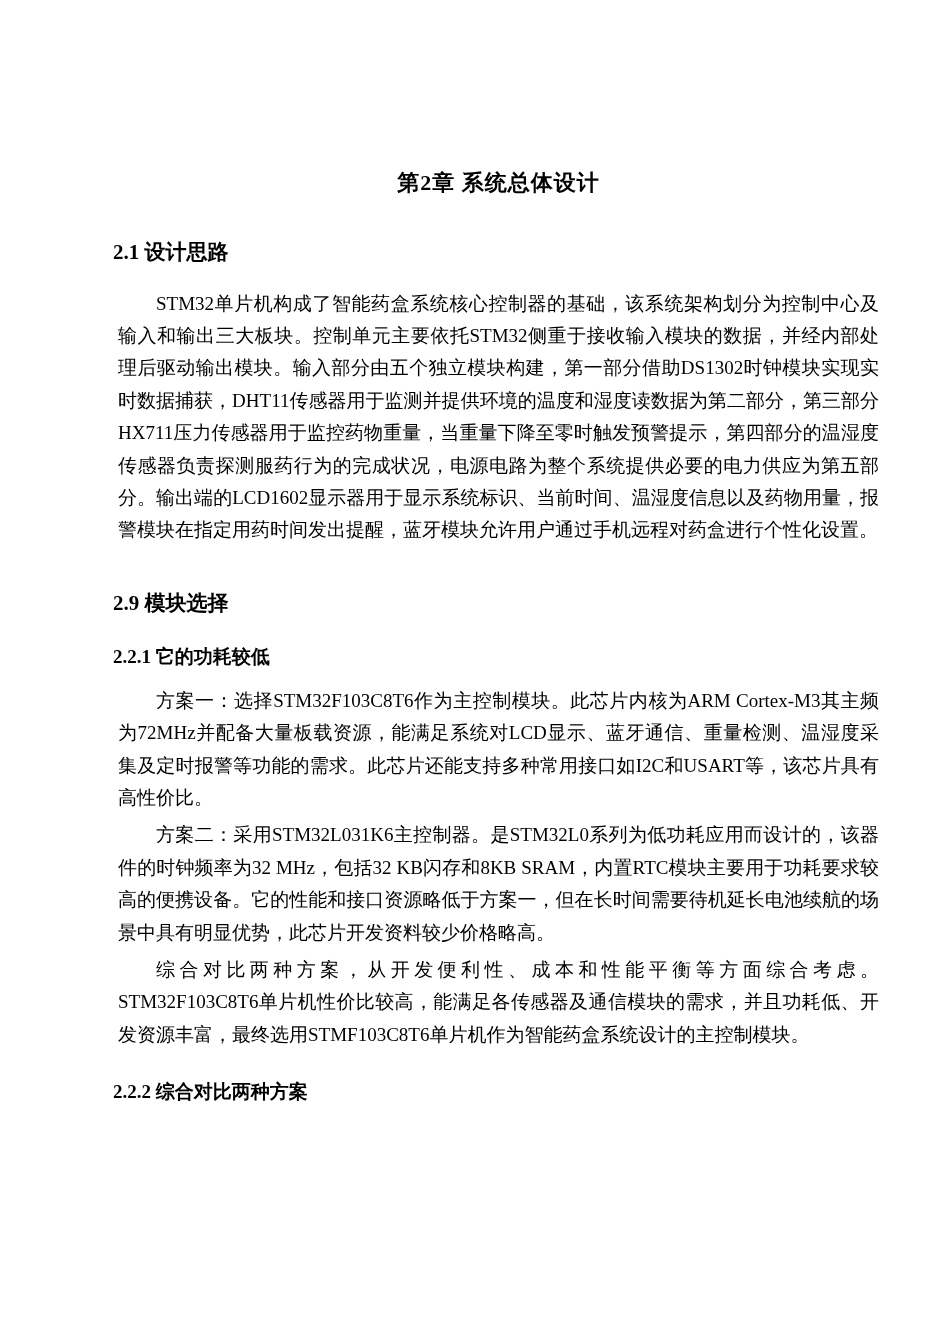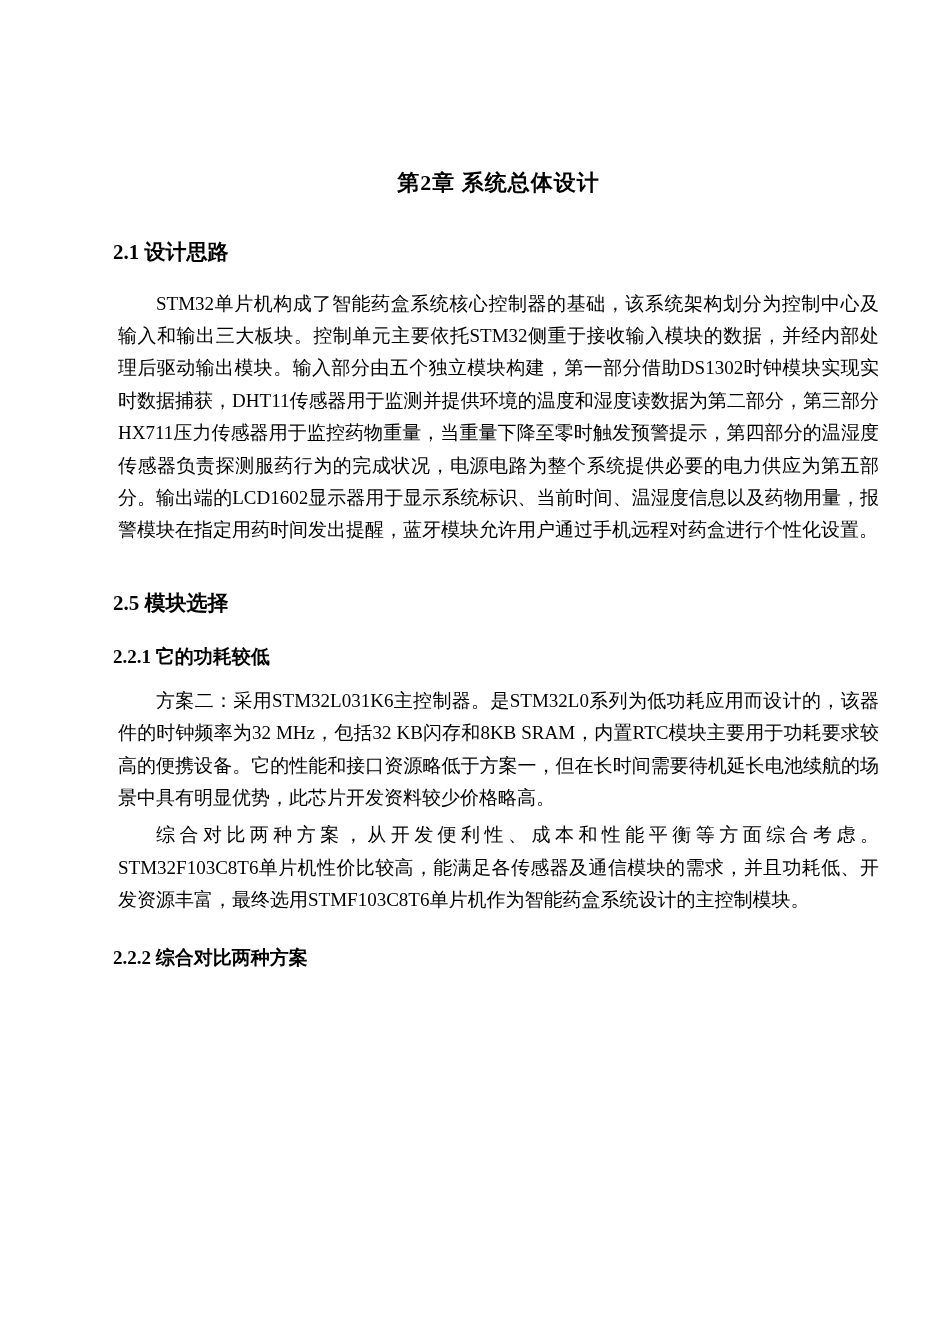--- a/index.html
+++ b/index.html
@@ -56,24 +56,25 @@
 <body>
 
 <div class="page">
 
   <h1 class="chapter-title">第2章 系统总体设计</h1>
 
   <h2 class="section-heading first">2.1 设计思路</h2>
 
   <p class="para">STM32单片机构成了智能药盒系统核心控制器的基础，该系统架构划分为控制中心及输入和输出三大板块。控制单元主要依托STM32侧重于接收输入模块的数据，并经内部处理后驱动输出模块。输入部分由五个独立模块构建，第一部分借助DS1302时钟模块实现实时数据捕获，DHT11传感器用于监测并提供环境的温度和湿度读数据为第二部分，第三部分HX711压力传感器用于监控药物重量，当重量下降至零时触发预警提示，第四部分的温湿度传感器负责探测服药行为的完成状况，电源电路为整个系统提供必要的电力供应为第五部分。输出端的LCD1602显示器用于显示系统标识、当前时间、温湿度信息以及药物用量，报警模块在指定用药时间发出提醒，蓝牙模块允许用户通过手机远程对药盒进行个性化设置。</p>
 
-  <h2 class="section-heading">2.5 模块选择</h2>
+  <h2 class="section-heading">2.9 模块选择</h2>
 
   <h3 class="subsection-heading">2.2.1 它的功耗较低</h3>
 
+  <p class="para">方案一：选择STM32F103C8T6作为主控制模块。此芯片内核为ARM Cortex-M3其主频为72MHz并配备大量板载资源，能满足系统对LCD显示、蓝牙通信、重量检测、温湿度采集及定时报警等功能的需求。此芯片还能支持多种常用接口如I2C和USART等，该芯片具有高性价比。</p>
 
   <p class="para">方案二：采用STM32L031K6主控制器。是STM32L0系列为低功耗应用而设计的，该器件的时钟频率为32 MHz，包括32 KB闪存和8KB SRAM，内置RTC模块主要用于功耗要求较高的便携设备。它的性能和接口资源略低于方案一，但在长时间需要待机延长电池续航的场景中具有明显优势，此芯片开发资料较少价格略高。</p>
 
   <p class="para">综合对比两种方案，从开发便利性、成本和性能平衡等方面综合考虑。STM32F103C8T6单片机性价比较高，能满足各传感器及通信模块的需求，并且功耗低、开发资源丰富，最终选用STMF103C8T6单片机作为智能药盒系统设计的主控制模块。</p>
 
   <h3 class="subsection-heading">2.2.2 综合对比两种方案</h3>
 
 
 </div>
 

